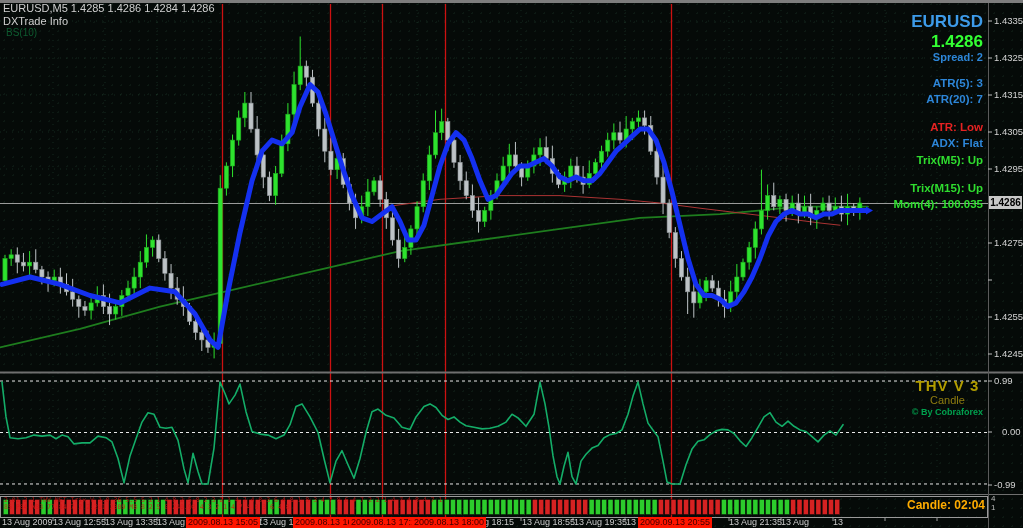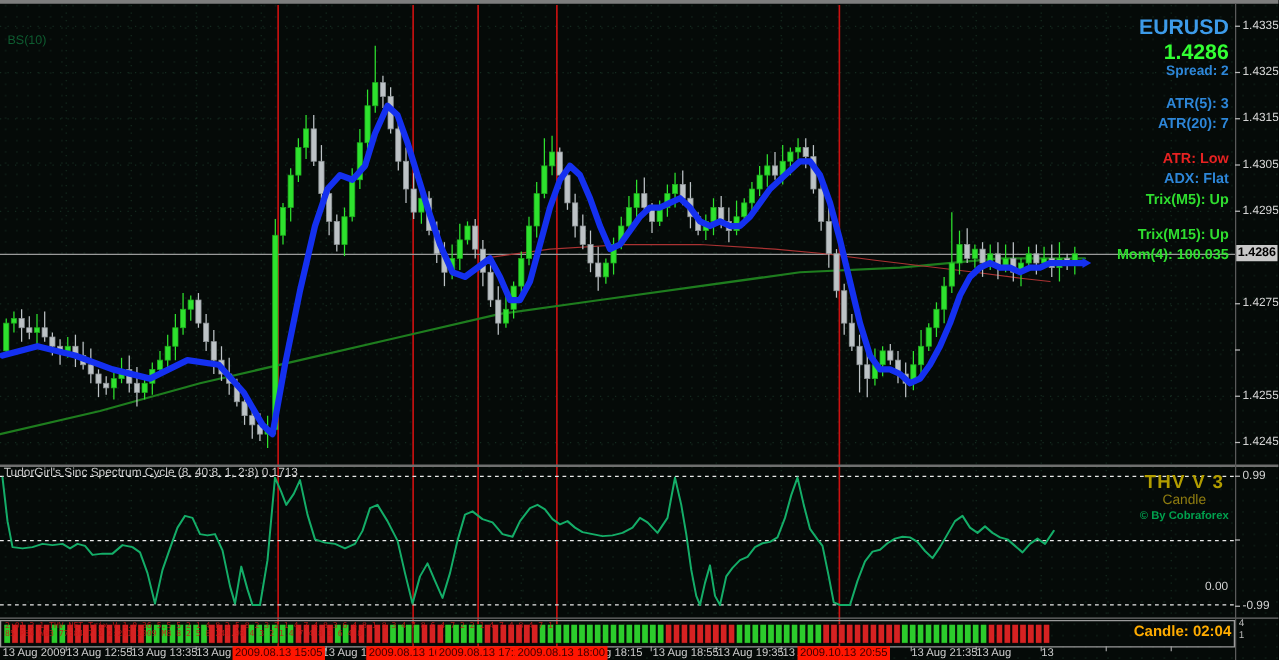--- a/index.html
+++ b/index.html
@@ -526,20 +526,24 @@
       <line x1="573" y1="517" x2="573" y2="521" stroke="#999" stroke-width="1"></line>
       <line x1="625" y1="517" x2="625" y2="521" stroke="#999" stroke-width="1"></line>
       <line x1="677" y1="517" x2="677" y2="521" stroke="#999" stroke-width="1"></line>
       <line x1="729" y1="517" x2="729" y2="521" stroke="#999" stroke-width="1"></line>
       <line x1="781" y1="517" x2="781" y2="521" stroke="#999" stroke-width="1"></line>
       <line x1="833" y1="517" x2="833" y2="521" stroke="#999" stroke-width="1"></line>
       <line x1="885" y1="517" x2="885" y2="521" stroke="#999" stroke-width="1"></line>
       <line x1="937" y1="517" x2="937" y2="521" stroke="#999" stroke-width="1"></line>
     </svg>
 
+  <div class="ov" id="top-left">
+    <div>EURUSD,M5  1.4285 1.4286 1.4284 1.4286</div>
+    <div>DXTrade Info</div>
+  </div>
   <div class="ov" id="bs-label">BS(10)</div>
 
   <div class="ov" id="info-panel">
       <div style="color: rgb(61, 155, 233); font-size: 17px; margin-top: 0px; font-weight: bold;">EURUSD</div>
       <div style="color: rgb(51, 255, 51); font-size: 17px; margin-top: 0px; font-weight: bold;">1.4286</div>
       <div style="color: rgb(45, 134, 216); font-size: 11px; margin-top: 0px; font-weight: bold;">Spread: 2</div>
       <div style="color: rgb(45, 134, 216); font-size: 11.5px; margin-top: 13px; font-weight: bold;">ATR(5): 3</div>
       <div style="color: rgb(45, 134, 216); font-size: 11.5px; margin-top: 3px; font-weight: bold;">ATR(20): 7</div>
       <div style="color: rgb(230, 34, 34); font-size: 11.5px; margin-top: 15px; font-weight: bold;">ATR: Low</div>
       <div style="color: rgb(45, 134, 216); font-size: 11.5px; margin-top: 3px; font-weight: bold;">ADX: Flat</div>
@@ -554,29 +558,28 @@
       <span class="axis-label" style="left: 994px; top: 90px;">1.4315</span>
       <span class="axis-label" style="left: 994px; top: 127px;">1.4305</span>
       <span class="axis-label" style="left: 994px; top: 164px;">1.4295</span>
       <span class="axis-label" style="left: 994px; top: 238px;">1.4275</span>
       <span class="axis-label" style="left: 1051px; top: 275px;">1.4265</span>
       <span class="axis-label" style="left: 994px; top: 312px;">1.4255</span>
       <span class="axis-label" style="left: 994px; top: 349px;">1.4245</span>
     </div>
   <div class="ov" id="price-box">1.4286</div>
 
-  <div class="ov" id="indic-label">TudorGirl's Sinc Spectrum Cycle (8, 40:8, 1, 2:8) 0.1713</div>
   <div class="ov" id="thv-block">
     <div id="thv-title">THV V 3</div>
     <div id="thv-sub">Candle</div>
     <div id="thv-credit">© By Cobraforex</div>
   </div>
   <div class="ov" id="osc-axis">
       <span class="axis-label" style="left: 994px; top: 376px;">0.99</span>
-      <span class="axis-label" style="left: 964px; top: 427px; margin-top: 38px;">0.00</span>
+      <span class="axis-label" style="left: 1002px; top: 427px;">0.00</span>
       <span class="axis-label" style="left: 994px; top: 480px;">-0.99</span>
     </div>
 
   <div class="ov strip-overlay" style="top:497px">2:01 2 1 THV NET Trix V 1.0 36 5.5 5 2 1 4 8 2 5 8 2 3 2 1 4 7 4 8 3 6 4 8 1 8 3 4 7 8 6 4 7 2 2 1 4 7 4 8 4 7 1</div>
   <div class="ov strip-overlay" style="top:504px">85 P84 W83 77:84 7 2 2:201 2009 M8 8 2 5 8 240.98 4 3 2 1 4 7 4 8 3 6 4 8</div>
   <div class="ov" id="candle-timer">Candle:  02:04</div>
   <div class="ov" id="strip-num-top">4</div>
   <div class="ov" id="strip-num-bot">1</div>
 
   <div id="time-axis">
@@ -589,15 +592,15 @@
       <span class="time-label" style="left: 522px;">13 Aug 18:55</span>
       <span class="time-label" style="left: 574px;">13 Aug 19:35</span>
       <span class="time-label" style="left: 626px;">13 Au</span>
       <span class="time-label" style="left: 729px;">13 Aug 21:35</span>
       <span class="time-label" style="left: 781px;">13 Aug 22:15</span>
       <span class="time-label" style="left: 833px;">13 Aug 22:55</span>
       <span class="red-time" style="left: 186px;">2009.08.13 15:05</span>
       <span class="red-time" style="left: 293px;">2009.08.13 16:30</span>
       <span class="red-time" style="left: 349px;">2009.08.13 17:10</span>
       <span class="red-time" style="left: 412px;">2009.08.13 18:00</span>
-      <span class="red-time" style="left: 638px;">2009.10.13 20:55</span>
+      <span class="red-time" style="left: 638px;">2009.09.13 20:55</span>
     </div>
 </div>
 
 </body></html>

